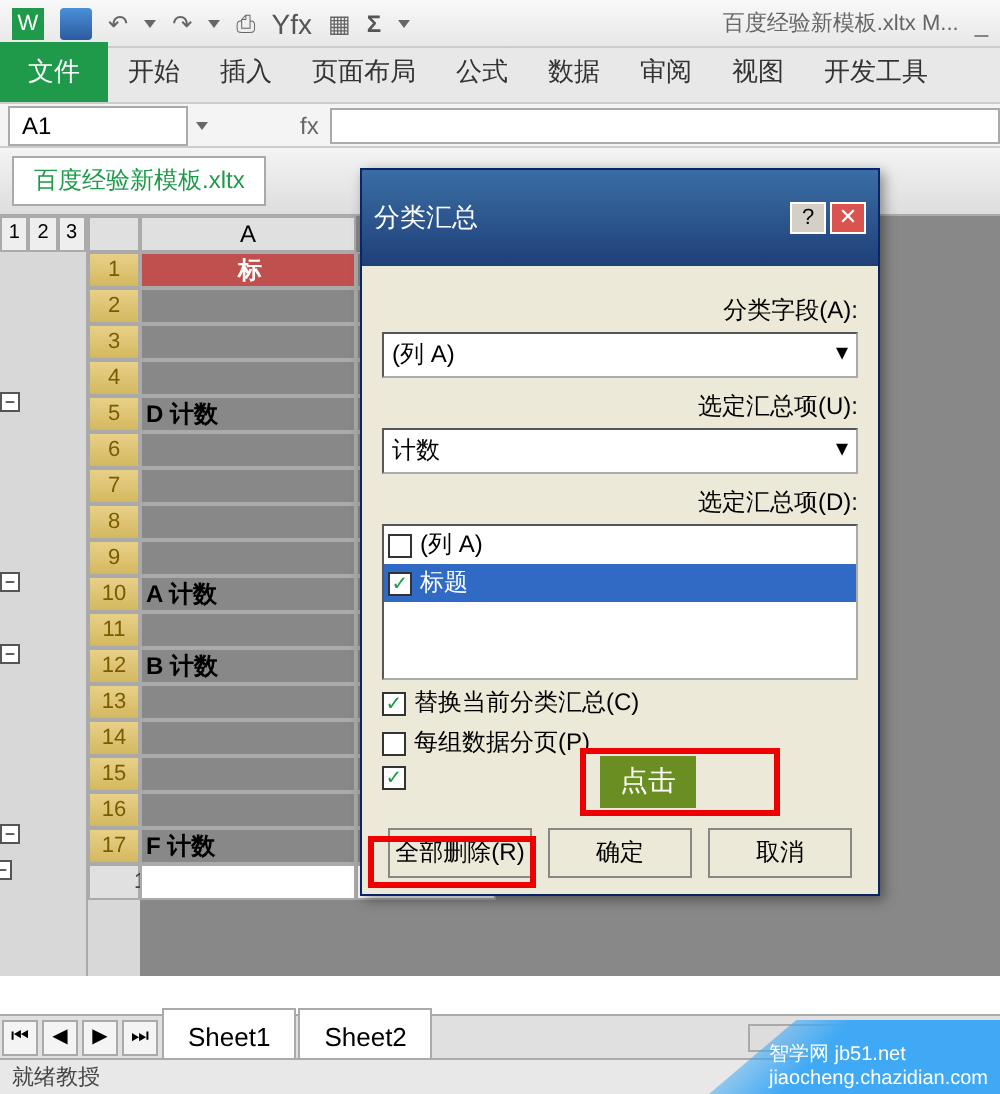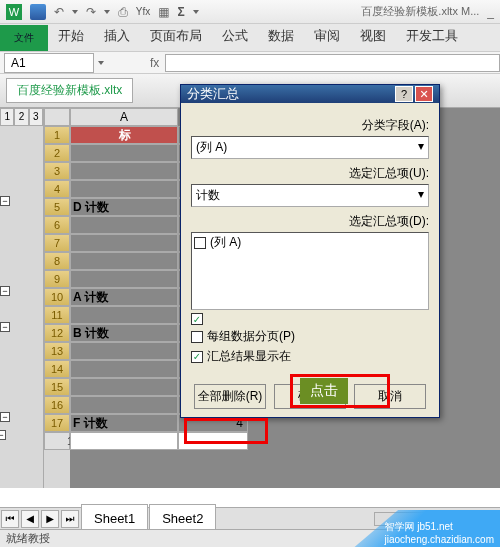--- a/index.html
+++ b/index.html
@@ -2,21 +2,21 @@
 <html><head>
 <meta charset="utf-8">
 <style>
 * { box-sizing: border-box; margin: 0; padding: 0; font-family: "Microsoft YaHei", SimSun, sans-serif; }
 body { width: 500px; height: 547px; background: #fff; overflow: hidden; font-size: 12px; position: relative; }
 .toolbar { background: linear-gradient(#f8f8f8, #e8e8e8); padding: 4px 6px; display: flex; gap: 8px; align-items: center; border-bottom: 1px solid #ccc; height: 24px; }
 .toolbar .tb-icon { width: 16px; height: 16px; display: inline-block; }
 .save-ico { background: linear-gradient(#4a90d9, #2c5aa0); border-radius: 2px; }
 .drop { width: 0; height: 0; border-left: 3px solid transparent; border-right: 3px solid transparent; border-top: 4px solid #666; }
 .tabbar { display: flex; align-items: flex-end; background: #e8e8e8; height: 28px; padding-left: 0; border-bottom: 1px solid #ccc; }
-.file-tab { background: #1e9a4a; color: #0f172a; padding: 6px 14px; font-size: 10px; }
+.file-tab { background: #1e9a4a; color: #ffffff; padding: 6px 14px; font-size: 13px; }
 .menu-tab { padding: 6px 10px; color: #333; font-size: 13px; cursor: pointer; }
 .namebox-row { display: flex; align-items: center; background: #f4f4f4; border-bottom: 1px solid #ccc; height: 22px; }
 .namebox { width: 90px; background: #fff; border: 1px solid #aaa; padding: 2px 18px 2px 6px; margin: 0 4px; }
 .fx { color: #666; margin: 0 6px; }
 .doc-tab-row { background: linear-gradient(#f4f4f4,#ddd); padding: 4px 6px; border-bottom: 1px solid #aaa; }
 .doc-tab { background: #fff; border: 1px solid #aaa; padding: 3px 10px; display: inline-block; color: #1e9a4a; font-size: 12px; }
 .sheet-area { position: relative; display: flex; background: #888; height: 380px; }
 .outline-cols { width: 44px; background: #d8d8d8; border-right: 1px solid #aaa; display: flex; flex-direction: column; }
 .outline-head { display: flex; height: 18px; }
 .outline-num { flex: 1; text-align: center; border: 1px solid #aaa; background: #eee; font-size: 10px; line-height: 16px; }
@@ -32,21 +32,21 @@
 .ch { border: 1px solid #aaa; text-align: center; font-size: 12px; line-height: 17px; background: #e0e0e0; }
 .data-rows { background: #888; }
 .data-row { display: flex; height: 18px; }
 .cell { border: 1px solid #aaa; background: #fff; font-size: 12px; padding-left: 2px; line-height: 16px; overflow: hidden; }
 .cell.grey { background: #888; }
 .cell.pink-header { background: #c0504d; color: #fff; font-weight: bold; text-align: center; }
 .cell.bold { font-weight: bold; }
 .grid-main { flex: 1; overflow: hidden; }
 
 .dialog { position: absolute; left: 180px; top: 84px; width: 260px; background: #ece9d8; border: 1px solid #0a246a; box-shadow: 2px 2px 6px rgba(0,0,0,0.4); }
-.dlg-title { background: linear-gradient(#3a6ea5,#1f3f77); color: #fff; padding: 0 6px; display: flex; align-items: center; justify-content: space-between; font-size: 13px; }
+.dlg-title { background: linear-gradient(#3a6ea5,#1f3f77); color: #fff; padding: 15px 6px; display: flex; align-items: center; justify-content: space-between; font-size: 13px; }
 .dlg-title .btns { display: flex; gap: 2px; }
 .dlg-title .tbtn { width: 18px; height: 16px; background: #d4d0c8; border: 1px solid #fff; font-size: 11px; text-align: center; line-height: 14px; color: #000; }
 .dlg-title .close { background: #d9534f; color: #fff; }
 .dlg-body { padding: 8px 10px; }
 .dlg-label { font-size: 12px; margin: 6px 0 2px; text-align: right; }
 .dlg-select { width: 100%; background: #fff; border: 1px inset #aaa; padding: 2px 4px; font-size: 12px; }
 .dlg-list { width: 100%; height: 78px; background: #fff; border: 1px inset #aaa; font-size: 12px; overflow: hidden; }
 .dlg-list .item { display: flex; align-items: center; padding: 1px 2px; }
 .dlg-list .item.sel { background: #316ac5; color: #fff; }
 .chk { width: 12px; height: 12px; border: 1px solid #333; background: #fff; margin-right: 4px; display: inline-flex; align-items: center; justify-content: center; font-size: 10px; color: #1e9a4a; }
@@ -67,21 +67,21 @@
 <body>
 
 <div class="toolbar">
   <span class="tb-icon" style="background:#1e9a4a;color:#fff;text-align:center;font-size:11px;line-height:16px">W</span>
   <span class="tb-icon save-ico"></span>
   <span style="color:#666">↶</span>
     <span class="drop"></span>
   <span style="color:#666">↷</span>
     <span class="drop"></span>
   <span style="color:#666">⎙</span>
-  <span style="font-size:10px;color:#555">Yfx</span>
+  <span style="font-size:14px;color:#555">Yfx</span>
   <span style="color:#666">▦</span>
   <span style="font-weight:bold;color:#555">Σ</span>
   <span class="drop"></span>
   <span style="flex:1"></span>
   <span style="color:#666;font-size:11px">百度经验新模板.xltx M...</span>
   <span style="color:#666">_</span>
 </div>
 
 <div class="tabbar">
   <div class="file-tab">文件</div>
@@ -240,31 +240,35 @@
     <div class="dlg-label">分类字段(A):</div>
     <div class="dlg-select"><span>(列 A)</span><span style="float:right">▾</span></div>
     <div class="dlg-label">选定汇总项(U):</div>
     <div class="dlg-select"><span>计数</span><span style="float:right">▾</span></div>
     <div class="dlg-label">选定汇总项(D):</div>
     <div class="dlg-list">
       <div class="item">
           <span class="chk"></span>
           <span>(列 A)</span>
         </div>
+      <div class="item sel">
+          <span class="chk checked"></span>
+          <span>标题</span>
+        </div>
     </div>
     <div class="dlg-check-row">
         <span class="chk checked"></span>
+        <span>替换当前分类汇总(C)</span>
       </div>
     <div class="dlg-check-row">
         <span class="chk"></span>
         <span>每组数据分页(P)</span>
       </div>
     <div class="dlg-check-row">
         <span class="chk checked"></span>
-        <span>汇总结果显示在</span>
       </div>
   </div>
   <div class="dlg-buttons">
     <div class="dlg-btn">全部删除(R)</div>
     <div class="dlg-btn">确定</div>
     <div class="dlg-btn">取消</div>
   </div>
 </div>
 
 <div class="red-box" style="left:290px;top:374px;width:100px;height:34px"></div>

